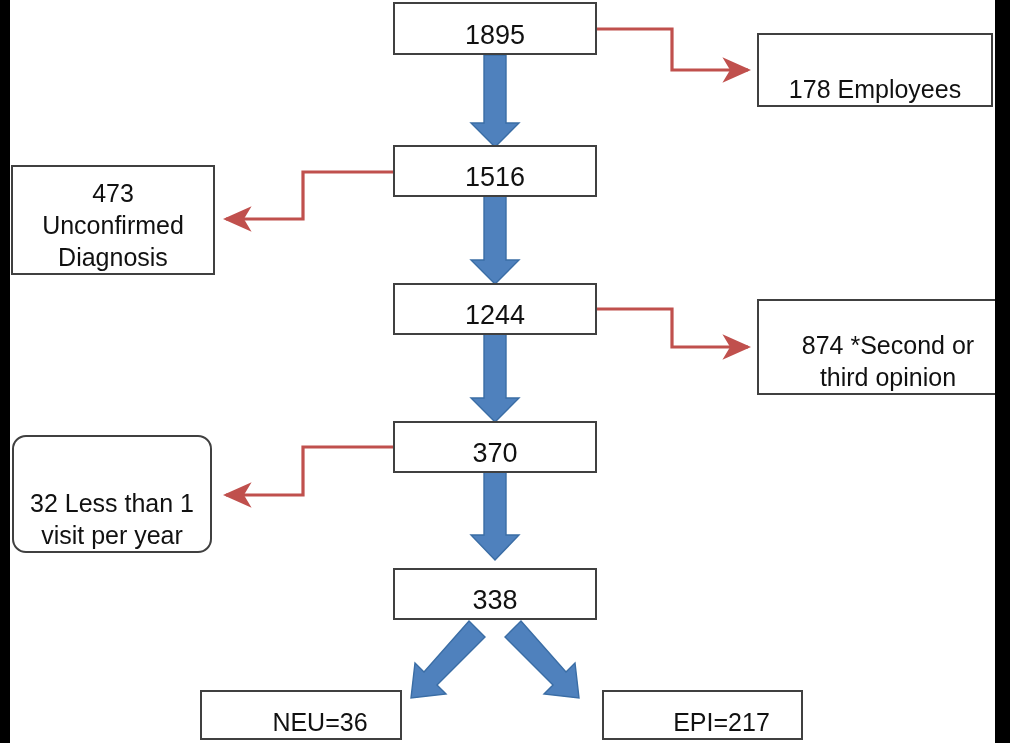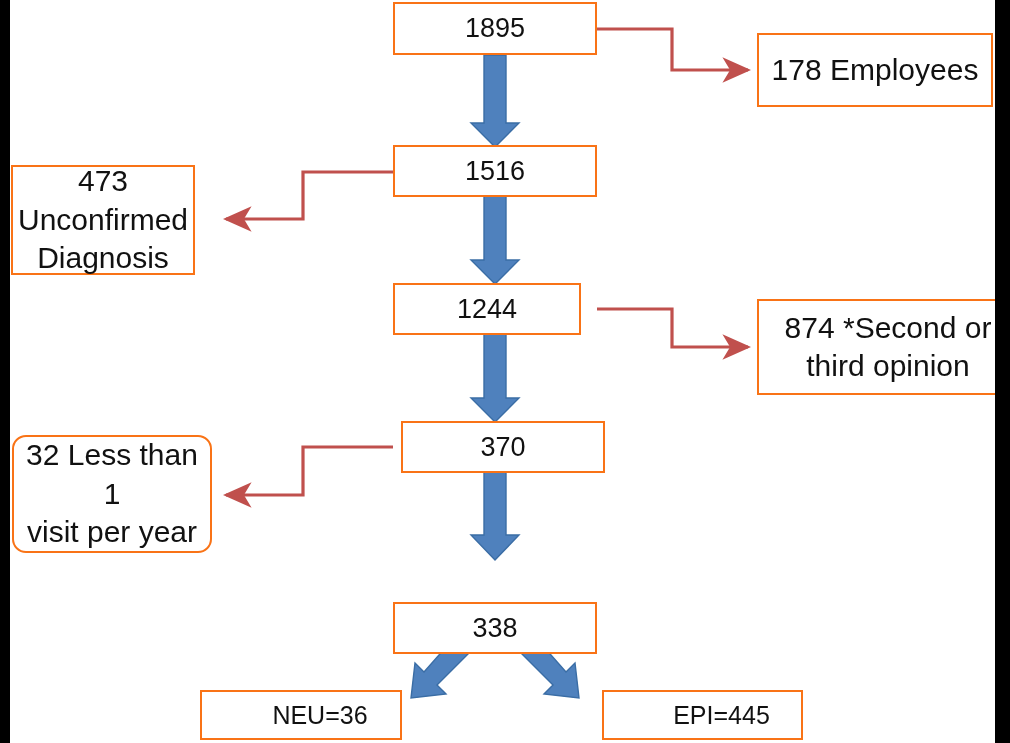--- a/index.html
+++ b/index.html
@@ -24,36 +24,36 @@
     background: #000000;
     z-index: 40;
   }
   .edge-bar.left  { left: 0;  width: 10px; }
   .edge-bar.right { left: 995px; width: 15px; }
 
   .node {
     position: absolute;
     box-sizing: border-box;
     background: #ffffff;
-    border: 2px solid #f97316;
+    border: 2px solid #404040;
     display: flex;
-    align-items: center;
+    align-items: flex-end;
     justify-content: center;
     text-align: center;
     color: #111111;
     z-index: 20;
   }
   .node .label {
     display: block;
     line-height: 1.28;
     white-space: pre-line;
     padding: 0 6px;
   }
   .node.count   { font-size: 27px; }
-  .node.side    { font-size: 30px; }
+  .node.side    { font-size: 25px; }
   .node.outcome { font-size: 25px; padding-left: 38px; }
 
   svg.connectors {
     position: absolute;
     left: 0;
     top: 0;
     width: 1010px;
     height: 743px;
     z-index: 10;
   }
@@ -107,56 +107,56 @@
   </svg>
 
   <div class="node count" style="left:393px; top:2px; width:204px; height:53px;">
     <span class="label">1895</span>
   </div>
 
   <div class="node count" style="left:393px; top:145px; width:204px; height:52px;">
     <span class="label">1516</span>
   </div>
 
-  <div class="node count" style="left:393px; top:283px; width:188px; height:52px;">
+  <div class="node count" style="left:393px; top:283px; width:204px; height:52px;">
     <span class="label">1244</span>
   </div>
 
-  <div class="node count" style="left:393px; top:421px; width:204px; height:52px;margin-left:8px;">
+  <div class="node count" style="left:393px; top:421px; width:204px; height:52px;">
     <span class="label">370</span>
   </div>
 
-  <div class="node count" style="left:393px; top:568px; width:204px; height:52px;margin-top:34px;">
+  <div class="node count" style="left:393px; top:568px; width:204px; height:52px;">
     <span class="label">338</span>
   </div>
 
   <div class="node side" style="left:757px; top:33px; width:236px; height:74px;">
     <span class="label">178 Employees</span>
   </div>
 
-  <div class="node side" style="left:11px; top:165px; width:184px; height:110px;">
+  <div class="node side" style="left:11px; top:165px; width:204px; height:110px;">
     <span class="label">473
 Unconfirmed
 Diagnosis</span>
   </div>
 
   <div class="node side" style="left:757px; top:299px; width:262px; height:96px;">
     <span class="label">874 *Second or
 third opinion</span>
   </div>
 
   <div class="node side" style="left:12px; top:435px; width:200px; height:118px;border-radius:14px;">
     <span class="label">32 Less than 1
 visit per year</span>
   </div>
 
   <div class="node outcome" style="left:200px; top:690px; width:202px; height:50px;">
     <span class="label">NEU=36</span>
   </div>
 
   <div class="node outcome" style="left:602px; top:690px; width:201px; height:50px;">
-    <span class="label">EPI=445</span>
+    <span class="label">EPI=217</span>
   </div>
 
   <div class="edge-bar left"></div>
   <div class="edge-bar right"></div>
 
 </div>
 
 </body></html>

